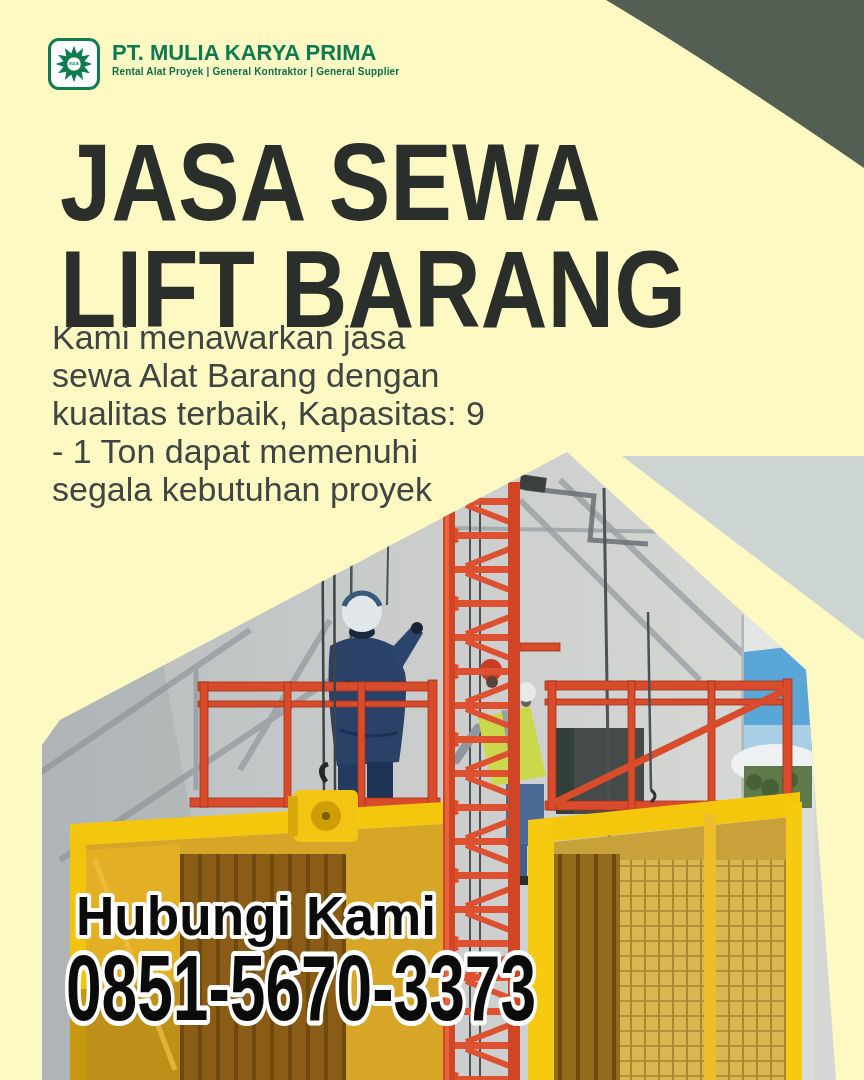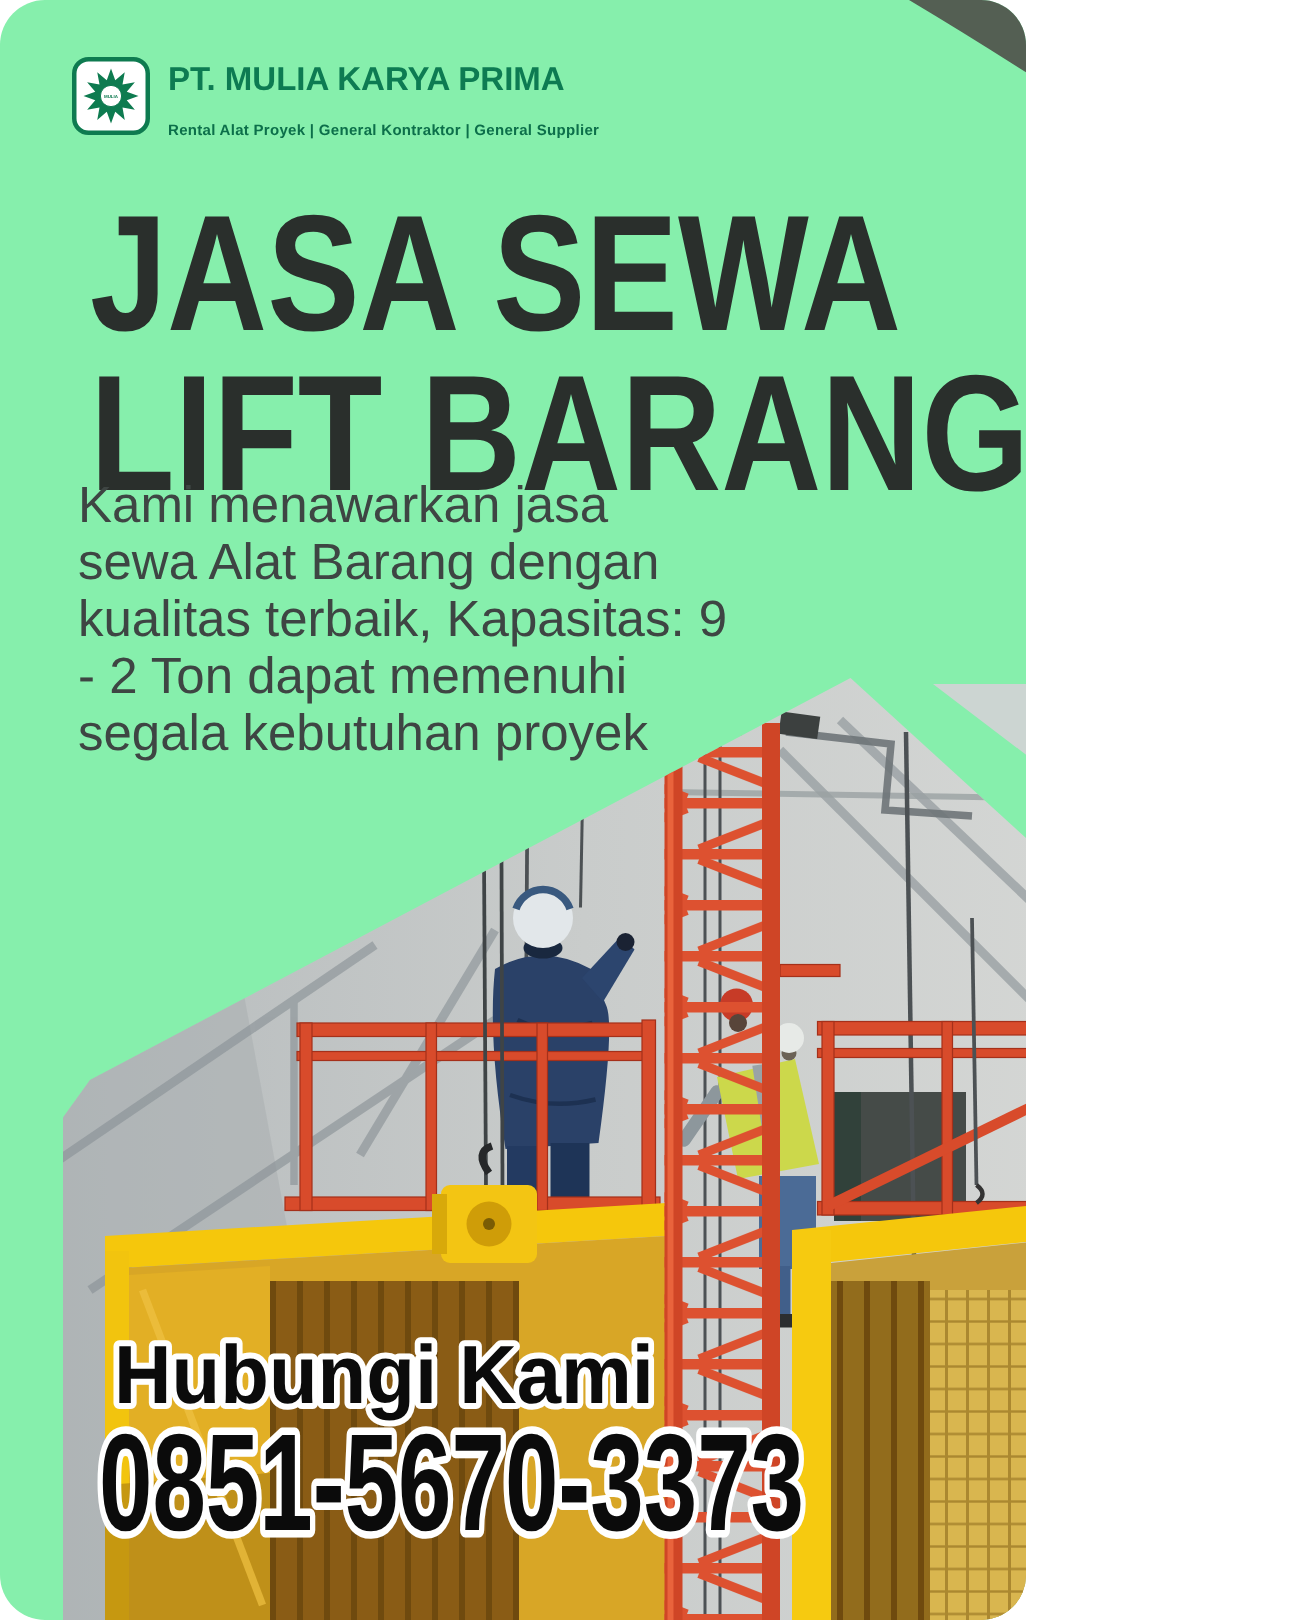--- a/index.html
+++ b/index.html
@@ -1,35 +1,35 @@
 <!DOCTYPE html>
 <html><head>
 <meta charset="utf-8">
 <style>
   html,body { margin:0; padding:0; background:#ffffff; }
   .canvas {
-    position:relative; width:684px; height:1080px; background:#86efac;
-    overflow:hidden; font-family:"Liberation Sans", sans-serif;border-radius:30px;
+    position:relative; width:864px; height:1080px; background:#fef9c3;
+    overflow:hidden; font-family:"Liberation Sans", sans-serif;
   }
   svg { overflow:visible; display:block; }
   .decor-svg { position:absolute; left:0; top:0; width:864px; height:1080px; pointer-events:none; }
 
   
   .logo-box {
     position:absolute; left:48px; top:38px; width:52px; height:52px;
     border:3px solid #0e7b50; border-radius:11px; box-sizing:border-box;
     display:flex; align-items:center; justify-content:center; background:#fff;
   }
   .brand-text { position:absolute; left:112px; top:40px; }
   .brand-name {
     font-size:22px; font-weight:bold; color:#0d7b52; letter-spacing:0px;
     line-height:26px; white-space:nowrap;
   }
   .brand-tagline {
-    font-size:10px; font-weight:bold; color:#0c6f4a; margin-top:16px;
+    font-size:10px; font-weight:bold; color:#0c6f4a; margin-top:0;
     letter-spacing:0.2px; white-space:nowrap;
   }
 
   
   .headline-svg { position:absolute; left:60px; top:134px; width:660px; height:220px; }
   .headline-svg text {
     font-family:"Liberation Sans", sans-serif; font-weight:bold; fill:#2a2f2c;
   }
 
   
@@ -241,21 +241,21 @@
     <g transform="scale(0.84 1)">
       <text x="0" y="86" font-size="110">JASA SEWA</text>
       <text x="0" y="193" font-size="110">LIFT BARANG</text>
     </g>
   </svg>
 
   <div class="description">
     <span class="line">Kami menawarkan jasa</span>
     <span class="line">sewa Alat Barang dengan</span>
     <span class="line">kualitas terbaik, Kapasitas: 9</span>
-    <span class="line">- 2 Ton dapat memenuhi</span>
+    <span class="line">- 1 Ton dapat memenuhi</span>
     <span class="line">segala kebutuhan proyek</span>
   </div>
 
   <svg class="contact-svg" viewBox="0 0 560 190">
     <text x="38" y="69" font-size="55" stroke-width="8" textLength="360" lengthAdjust="spacingAndGlyphs">Hubungi Kami</text>
     <text x="28" y="154" font-size="92" stroke-width="10" textLength="470" lengthAdjust="spacingAndGlyphs">0851-5670-3373</text>
   </svg>
 
 </div>
 

